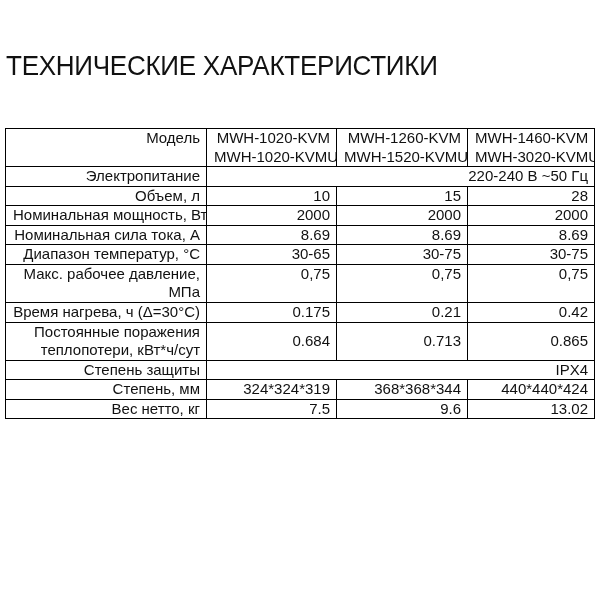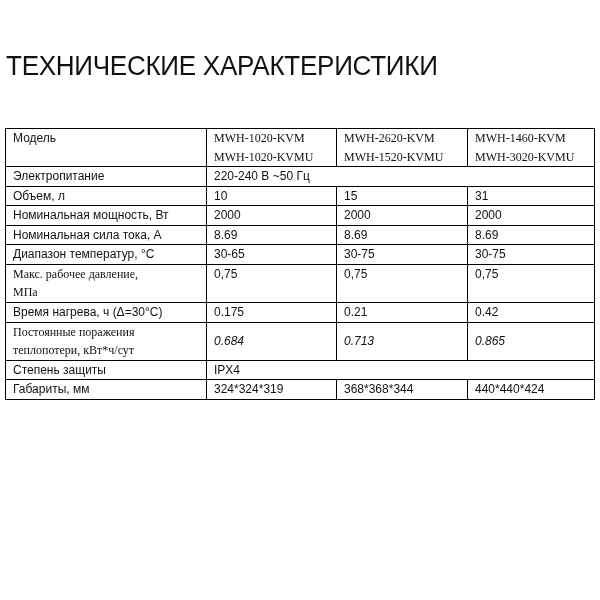--- a/index.html
+++ b/index.html
@@ -28,36 +28,37 @@
       transform: scaleX(0.93);
       transform-origin: left center;
     }
     table.spec {
       position: absolute;
       left: 5px;
       top: 128px;
       border-collapse: collapse;
       table-layout: fixed;
       width: 589px;
-      font-size: 12px;
+      font-size: 15px;
+      text-align: right;
     }
     table.spec col.c0 { width: 201px; }
     table.spec col.c1 { width: 130px; }
     table.spec col.c2 { width: 131px; }
     table.spec col.c3 { width: 127px; }
     table.spec td {
       border: 1px solid #000000;
       padding: 0 6px 0 7px;
       vertical-align: top;
       line-height: 18.5px;
       white-space: nowrap;
       overflow: hidden;
     }
-    table.spec td.mid { vertical-align: middle; font-style: italic; }
-    .line { display: block; font-family: Liberation Serif, serif; }
+    table.spec td.mid { vertical-align: middle; }
+    .line { display: block; }
   </style>
 </head>
 <body>
 
 <h1 class="title">ТЕХНИЧЕСКИЕ ХАРАКТЕРИСТИКИ</h1>
 
 <table class="spec">
   <colgroup>
     <col class="c0">
       <col class="c1">
@@ -65,39 +66,39 @@
       <col class="c3">
   </colgroup>
   <tbody>
     <tr style="height:38px">
       <td><span>Модель</span></td>
       <td>
         <span class="line">MWH-1020-KVM</span>
         <span class="line">MWH-1020-KVMU</span>
       </td>
       <td>
-        <span class="line">MWH-2620-KVM</span>
+        <span class="line">MWH-1260-KVM</span>
         <span class="line">MWH-1520-KVMU</span>
       </td>
       <td>
         <span class="line">MWH-1460-KVM</span>
         <span class="line">MWH-3020-KVMU</span>
       </td>
     </tr>
 
     <tr style="height:18px">
       <td><span>Электропитание</span></td>
       <td colspan="3"><span>220-240 В ~50 Гц</span></td>
     </tr>
 
     <tr style="height:18px">
       <td><span>Объем, л</span></td>
       <td><span>10</span></td>
       <td><span>15</span></td>
-      <td><span>31</span></td>
+      <td><span>28</span></td>
     </tr>
 
     <tr style="height:18px">
       <td><span>Номинальная мощность, Вт</span></td>
       <td><span>2000</span></td>
       <td><span>2000</span></td>
       <td><span>2000</span></td>
     </tr>
 
     <tr style="height:18px">
@@ -142,20 +143,26 @@
       <td class="mid"><span>0.865</span></td>
     </tr>
 
     <tr style="height:19px">
       <td><span>Степень защиты</span></td>
       <td colspan="3"><span>IPX4</span></td>
     </tr>
 
 
     <tr style="height:18px">
-      <td><span>Габариты, мм</span></td>
+      <td><span>Степень, мм</span></td>
       <td><span>324*324*319</span></td>
       <td><span>368*368*344</span></td>
       <td><span>440*440*424</span></td>
     </tr>
 
+    <tr style="height:19px">
+      <td><span>Вес нетто, кг</span></td>
+      <td><span>7.5</span></td>
+      <td><span>9.6</span></td>
+      <td><span>13.02</span></td>
+    </tr>
   </tbody>
 </table>
 
 </body></html>

